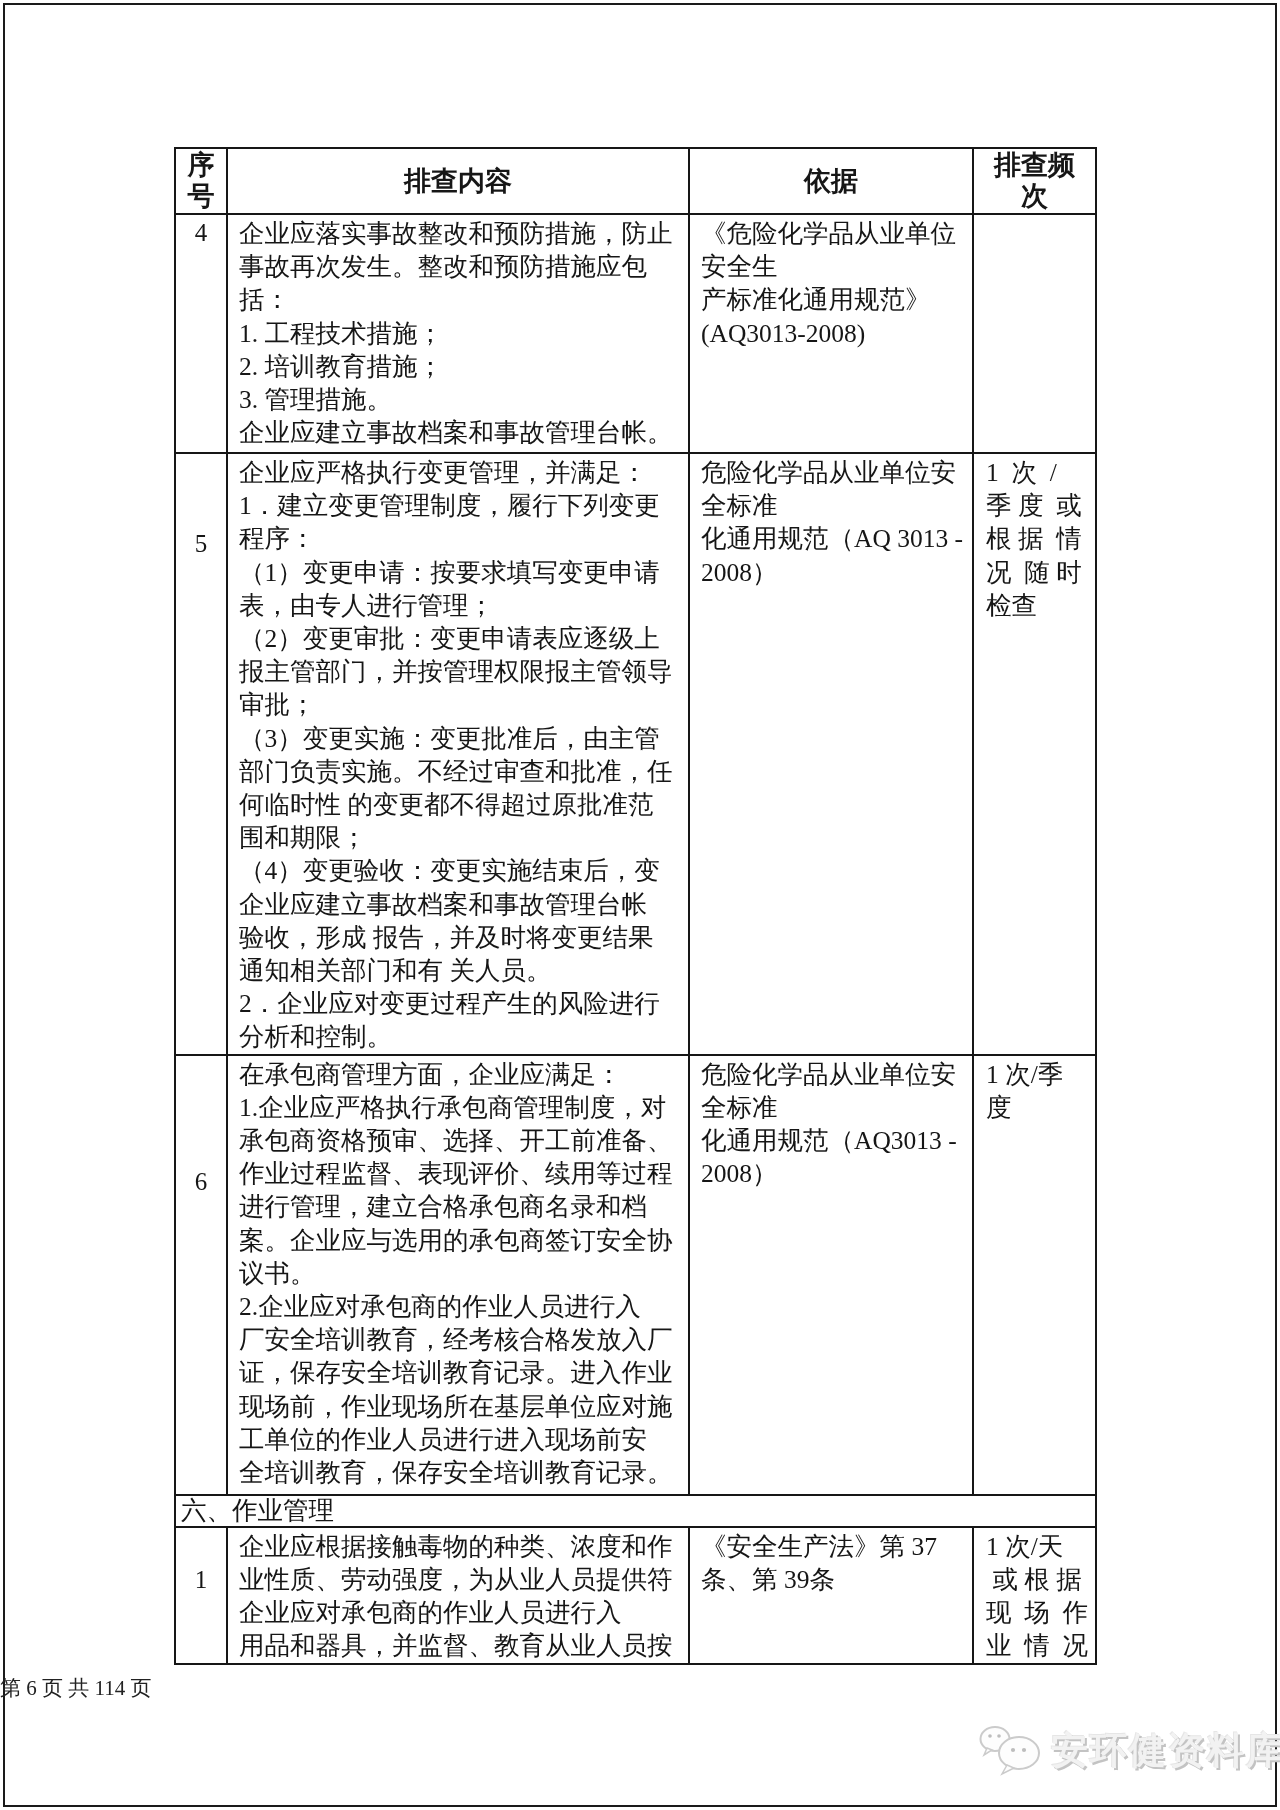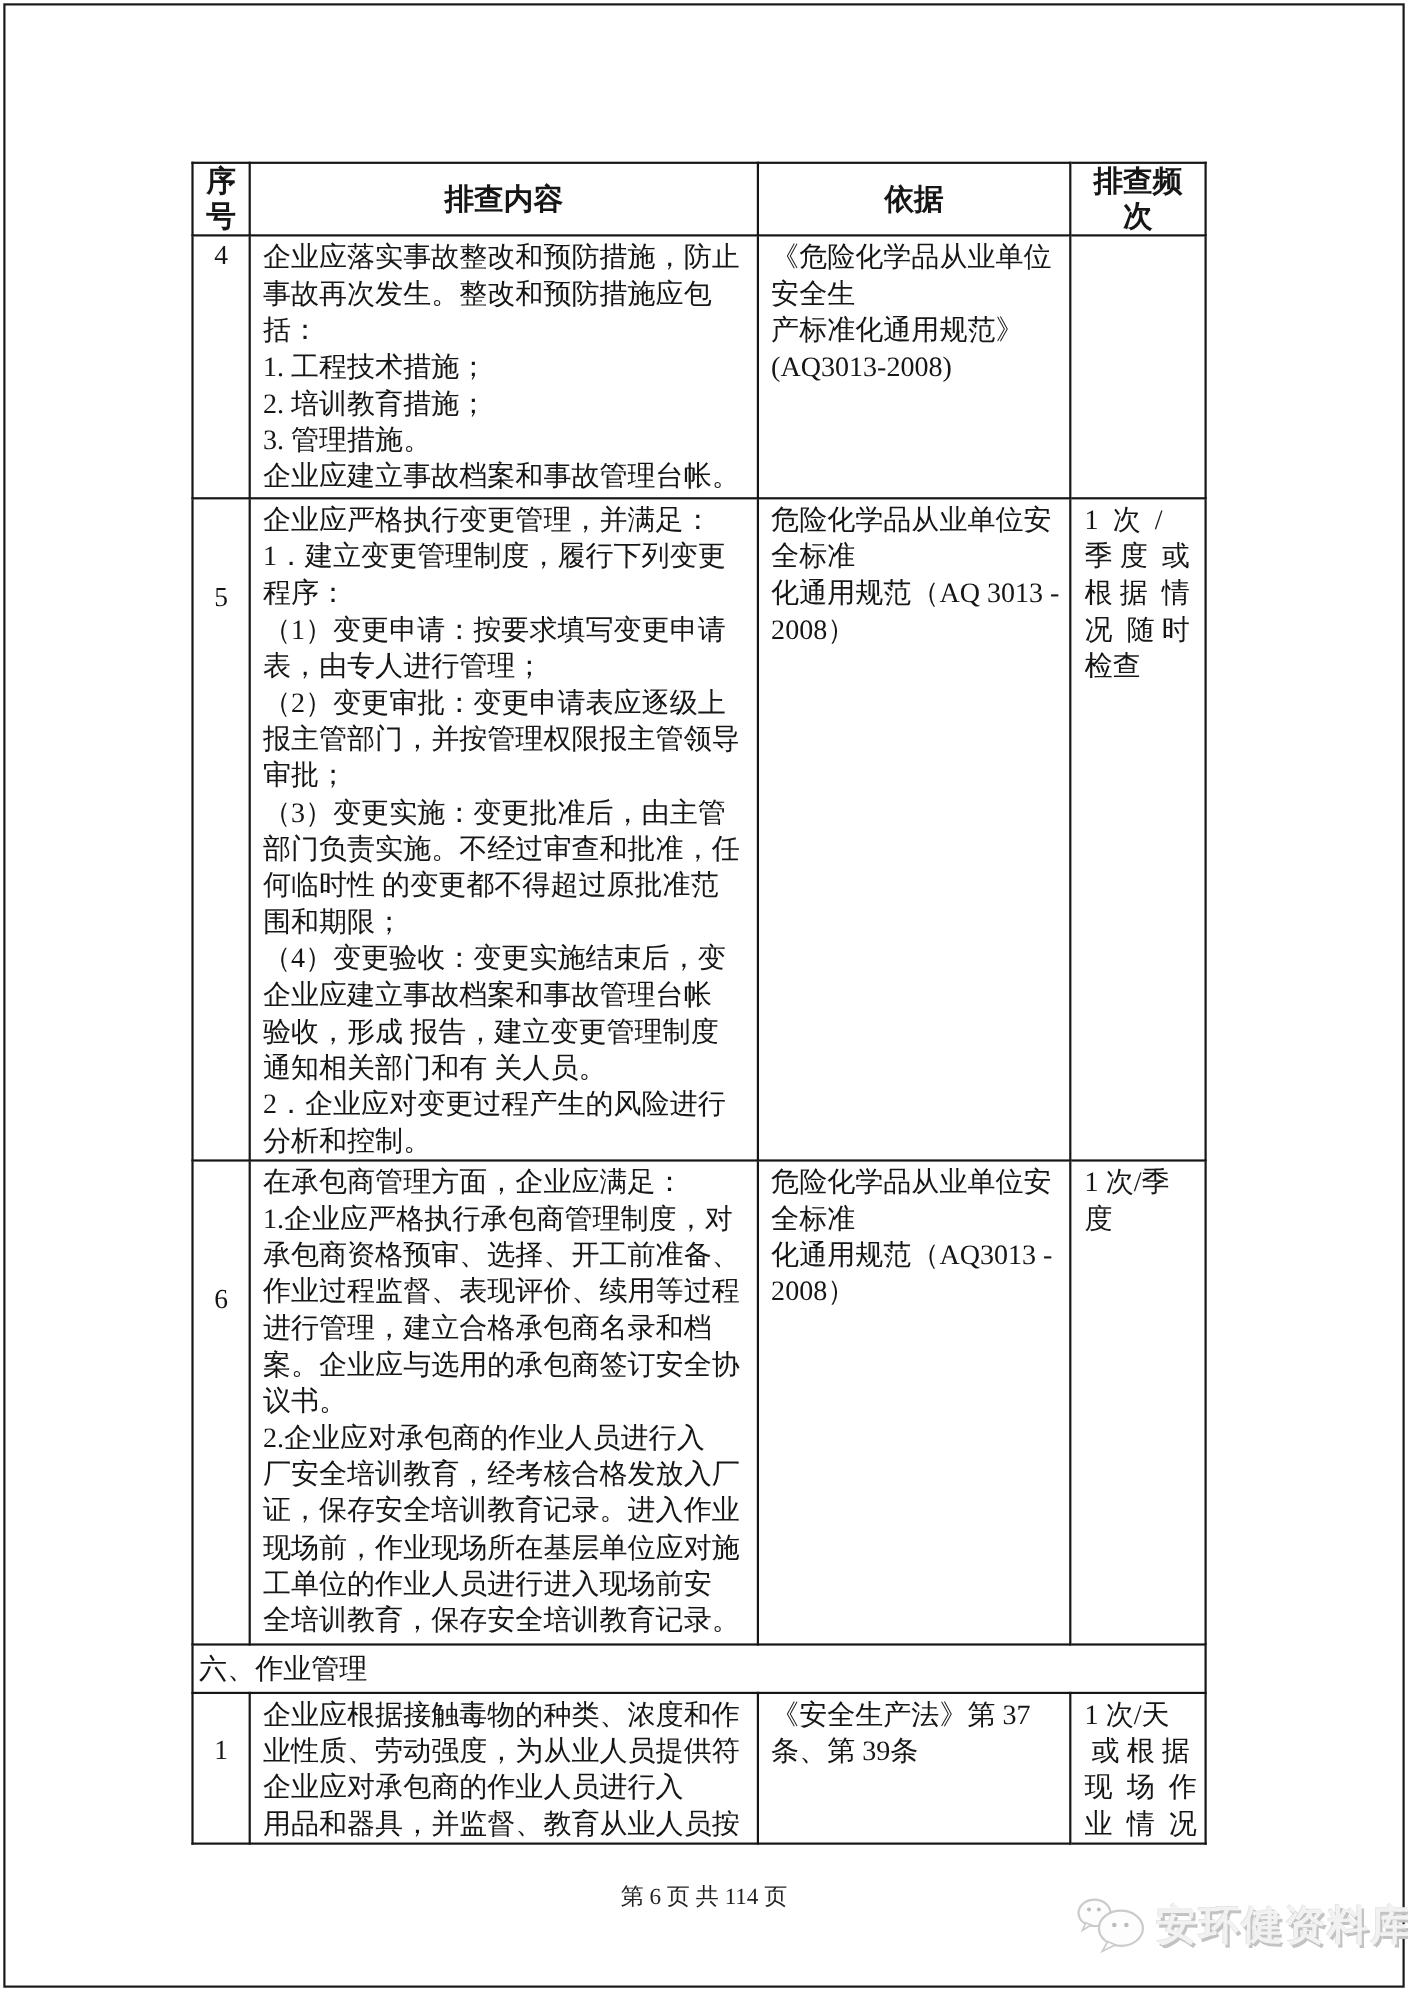--- a/index.html
+++ b/index.html
@@ -30,22 +30,22 @@
   td.cell-basis{vertical-align:top;padding:2px 2px 0 11px;}
   td.cell-freq{vertical-align:top;padding:2px 2px 0 12px;border-radius:28px;}
   td.cell-section{
     padding:0 0 0 5px;font-size:25.5px;line-height:30px;vertical-align:middle;
   }
   .pt-r4{padding-top:4px !important;}
   .pt-r5{padding-top:76px !important;}
   .pt-r6{padding-top:112px !important;}
   .pt-r1{padding-top:38px !important;}
   .page-footer{
-    position:absolute;left:0;top:1674px;width:1280px;text-align:center;
-    font-size:21px;color:#222;margin-top:36px;
+    position:absolute;left:0;top:1674px;width:1280px;
+    font-size:21px;color:#222;
   }
   .watermark{
     position:absolute;left:978px;top:1724px;display:flex;align-items:center;gap:7px;
   }
   .wm-text{
     font-family:"Liberation Sans","DejaVu Sans",sans-serif;font-weight:bold;
     font-size:37px;letter-spacing:2px;color:#f2f2f2;
     text-shadow:2px 2px 0 #c3c3c3,-1px -1px 0 #e6e6e6;
     white-space:nowrap;
   }
@@ -107,21 +107,21 @@
           <div class="tline">表，由专人进行管理；</div>
           <div class="tline">（2）变更审批：变更申请表应逐级上</div>
           <div class="tline">报主管部门，并按管理权限报主管领导</div>
           <div class="tline">审批；</div>
           <div class="tline">（3）变更实施：变更批准后，由主管</div>
           <div class="tline">部门负责实施。不经过审查和批准，任</div>
           <div class="tline">何临时性 的变更都不得超过原批准范</div>
           <div class="tline">围和期限；</div>
           <div class="tline">（4）变更验收：变更实施结束后，变</div>
           <div class="tline">企业应建立事故档案和事故管理台帐</div>
-          <div class="tline">验收，形成 报告，建立变更管理制度</div>
+          <div class="tline">验收，形成 报告，并及时将变更结果</div>
           <div class="tline">通知相关部门和有 关人员。</div>
           <div class="tline">2．企业应对变更过程产生的风险进行</div>
           <div class="tline">分析和控制。</div>
         </td>
     <td class="cell-basis">
           <div class="tline">危险化学品从业单位安</div>
           <div class="tline">全标准</div>
           <div class="tline">化通用规范（AQ 3013 -</div>
           <div class="tline">2008）</div>
         </td>
@@ -156,21 +156,21 @@
           <div class="tline">全标准</div>
           <div class="tline">化通用规范（AQ3013 -</div>
           <div class="tline">2008）</div>
         </td>
     <td class="cell-freq">
           <div class="tline">1 次/季</div>
           <div class="tline">度</div>
         </td>
   </tr>
 
-  <tr style="height:44px">
+  <tr style="height:32px">
     <td class="cell-section" colspan="4">六、作业管理</td>
   </tr>
 
   <tr style="height:137px">
     <td class="cell-no pt-r1">1</td>
     <td class="cell-content">
           <div class="tline">企业应根据接触毒物的种类、浓度和作</div>
           <div class="tline">业性质、劳动强度，为从业人员提供符</div>
           <div class="tline">企业应对承包商的作业人员进行入</div>
           <div class="tline">用品和器具，并监督、教育从业人员按</div>

